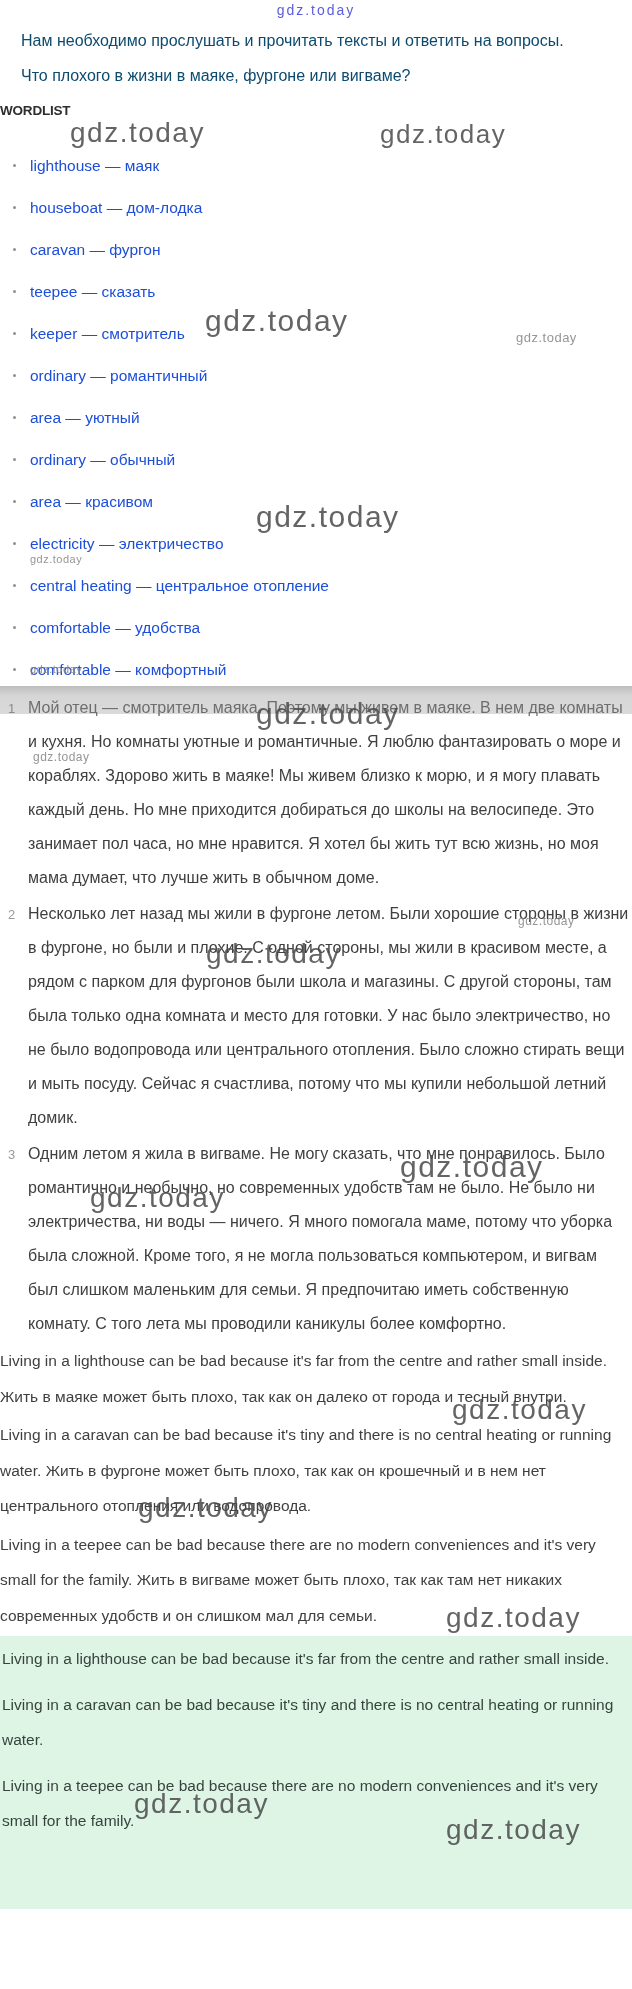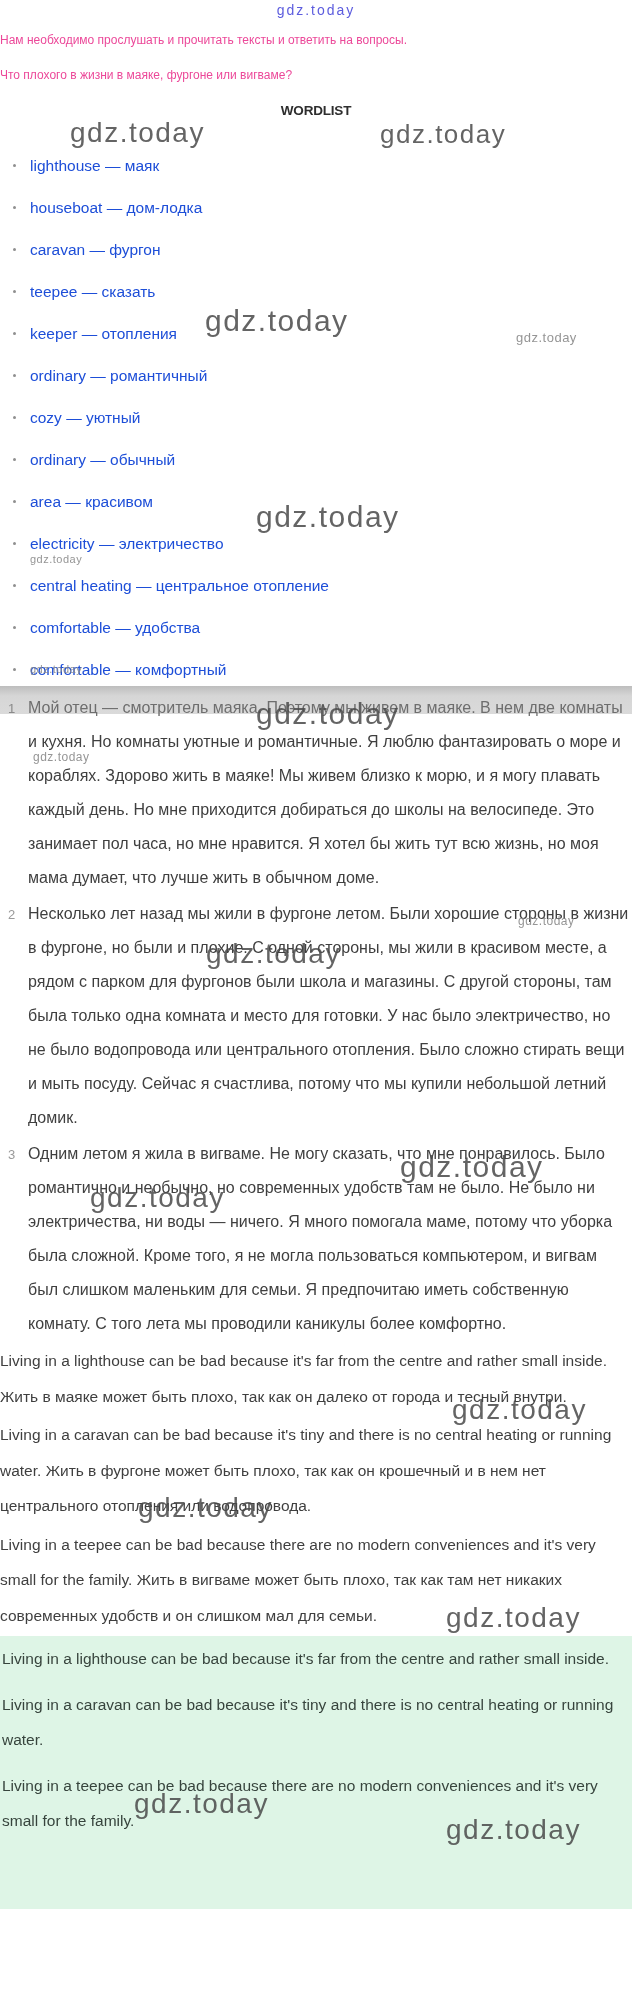--- a/index.html
+++ b/index.html
@@ -34,30 +34,29 @@
     left: 50%;
     transform: translateX(-50%);
     top: 2px;
     font-size: 14px;
     color: #4b4bdb;
     opacity: 0.9;
     letter-spacing: 2px;
     font-weight: 400;
   }
   
-  .intro { font-size: 12px; line-height: 21px; margin: 0 0 0 0; color: #ec4899; }
+  .intro { font-size: 16px; line-height: 21px; margin: 0 0 0 0; color: #0c4a6e; padding-left: 21px; }
   .intro1 { margin-top: 30px; }
   .intro2 { margin-top: 14px; }
   .wl-heading {
     margin: 17px 0 0 0;
     font-size: 13.5px;
     font-weight: 700;
     letter-spacing: -0.2px;
     color: #2e2e2e;
-    text-align: center;
   }
   
   ul.wordlist { list-style: none; margin: 39px 0 0 0; padding: 0; }
   ul.wordlist li {
     display: flex;
     align-items: flex-start;
     line-height: 17px;
     font-size: 15.5px;
     margin-bottom: 25px;
     color: #1d4ed8;
@@ -160,29 +159,29 @@
     <li>
         <span class="bullet"></span>
         <span>caravan — фургон</span>
       </li>
     <li>
         <span class="bullet"></span>
         <span>teepee — сказать</span>
       </li>
     <li>
         <span class="bullet"></span>
-        <span>keeper — отопления</span>
+        <span>keeper — смотритель</span>
       </li>
     <li>
         <span class="bullet"></span>
         <span>ordinary — романтичный</span>
       </li>
     <li>
         <span class="bullet"></span>
-        <span>cozy — уютный</span>
+        <span>area — уютный</span>
       </li>
     <li>
         <span class="bullet"></span>
         <span>ordinary — обычный</span>
       </li>
     <li>
         <span class="bullet"></span>
         <span>area — красивом</span>
       </li>
     <li>

